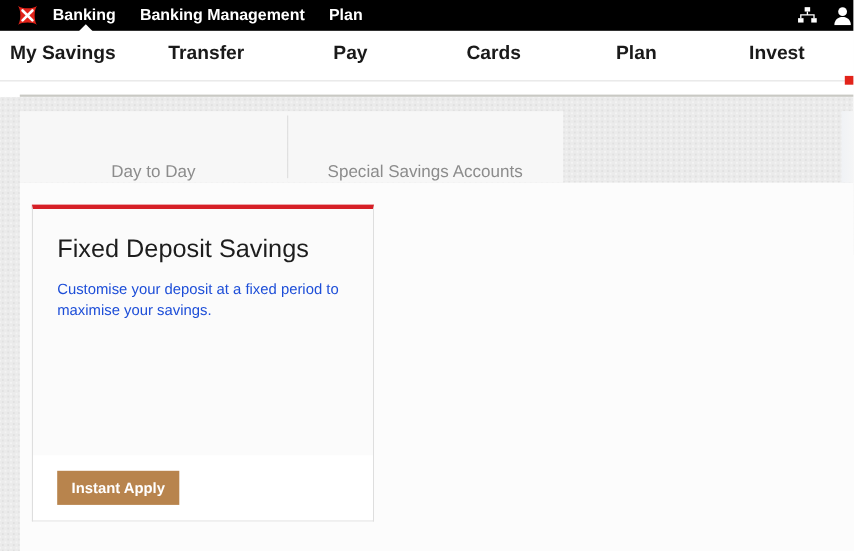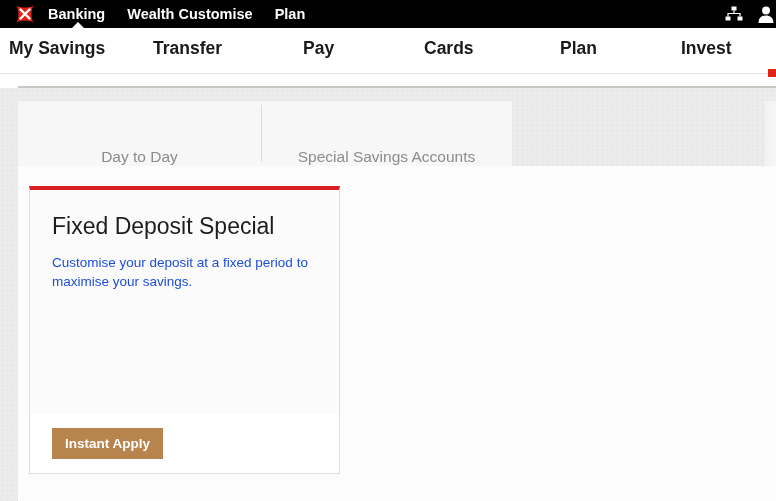--- a/index.html
+++ b/index.html
@@ -272,21 +272,21 @@
 
   <div class="topbar">
     <div class="brand-logo">
       <svg width="22" height="22" viewBox="0 0 22 22" aria-hidden="true">
         <path d="M2.4 2.4 C6 5.2 16 5.2 19.6 2.4 C16.8 6 16.8 16 19.6 19.6 C16 16.8 6 16.8 2.4 19.6 C5.2 16 5.2 6 2.4 2.4 Z" fill="#e2231a"></path>
         <path d="M6.5 6.5 L15.5 15.5 M15.5 6.5 L6.5 15.5" stroke="#ffffff" stroke-width="2.4" stroke-linecap="round"></path>
       </svg>
     </div>
 
     <div class="topbar-link">Banking</div>
-    <div class="topbar-link">Wealth Customise</div>
+    <div class="topbar-link">Banking Management</div>
     <div class="topbar-link">Plan</div>
 
     <div class="topbar-spacer"></div>
 
     <div class="topbar-icon">
       <svg width="18" height="16" viewBox="0 0 18 16" aria-hidden="true">
         <rect x="6.5" y="0.5" width="5" height="4" fill="#ffffff"></rect>
         <rect x="0.5" y="10.5" width="5" height="4" fill="#ffffff"></rect>
         <rect x="12.5" y="10.5" width="5" height="4" fill="#ffffff"></rect>
         <path d="M9 4.5 L9 7.5 M3 10.5 L3 7.5 L15 7.5 L15 10.5" stroke="#ffffff" stroke-width="1.2" fill="none"></path>
@@ -329,21 +329,21 @@
     </div>
     <div class="tab partial" style="left:747px;width:11px">
       
     </div>
   </div>
 
   <div class="content"></div>
 
   <div class="card">
     <div class="card-body">
-      <h2 class="card-title">Fixed Deposit Special</h2>
+      <h2 class="card-title">Fixed Deposit Savings</h2>
       <p class="card-desc">Customise your deposit at a fixed period to maximise your savings.</p>
     </div>
     <div class="card-footer">
       <button class="btn-apply">Instant Apply</button>
     </div>
   </div>
 
 </div>
 
 </body></html>

